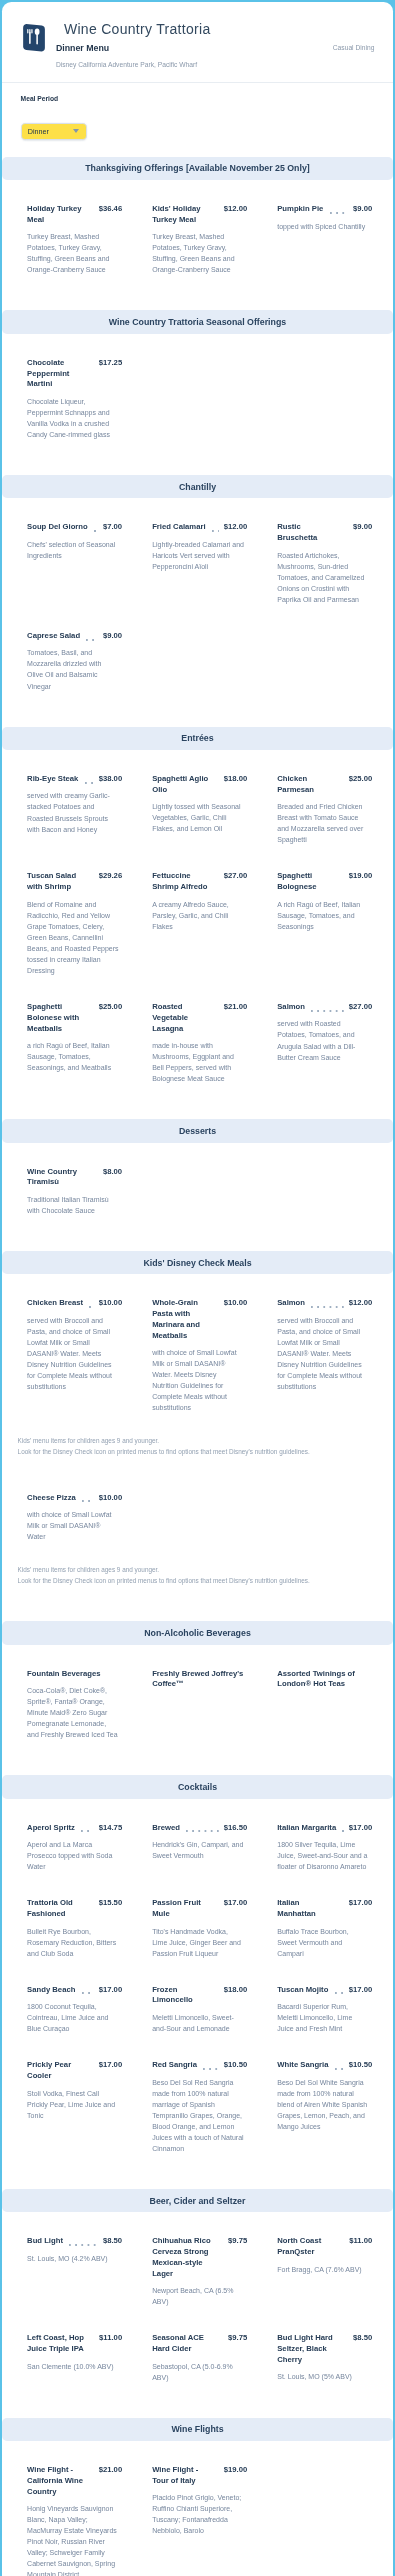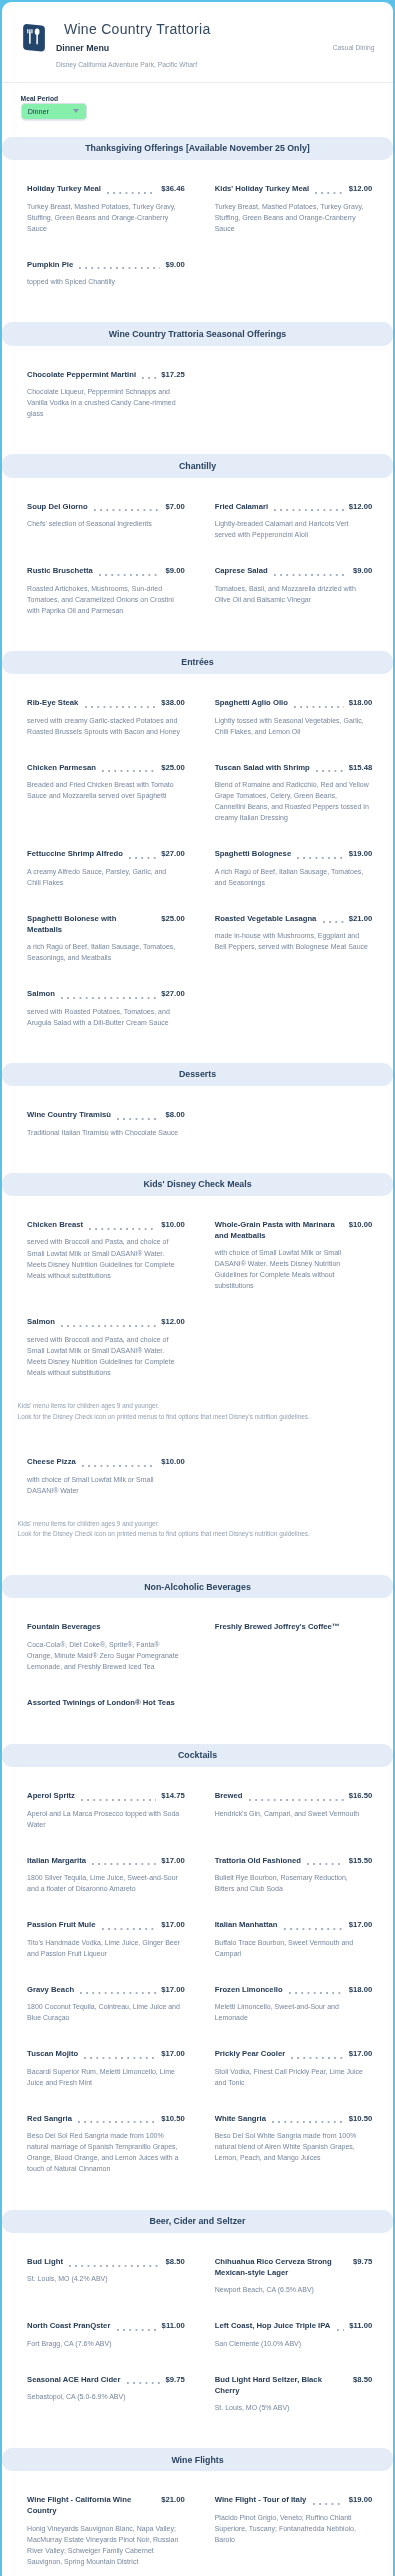--- a/index.html
+++ b/index.html
@@ -19,35 +19,35 @@
   .header-text { margin-left: 10.3px; flex: 1; }
   .title { font-size: 14px; color: #33495f; letter-spacing: 0.3px; font-weight: 400; margin-left: 8px; }
   .subtitle { font-size: 8.8px; font-weight: bold; color: #24374d; margin-top: 6.2px; }
   .location { font-size: 6.7px; color: #8b99ab; margin-top: 8.2px; }
   .dining-type { font-size: 6.7px; color: #8b99ab; margin-top: 23px; white-space: nowrap; }
   .header-divider { border-bottom: 0.5px solid #e8edf2; margin-top: 14.4px; }
   
   .controls { padding: 11.3px 18.5px 0; }
   .control-label { font-size: 6.7px; font-weight: bold; color: #24374d; }
   .select {
-    margin-top: 1px; width: 66px; height: 17.5px;
-    border: 0.5px solid #d9e0e8; border-radius: 4.6px; background: #86efac;
+    margin-top: 21px; width: 66px; height: 17.5px;
+    border: 0.5px solid #d9e0e8; border-radius: 4.6px; background: #fde047;
     box-shadow: 0 0.5px 1.5px rgba(40,70,110,.12);
     display: flex; align-items: center; justify-content: space-between;
     padding: 0 6.2px; cursor: pointer;
   }
   .select-value { font-size: 7.2px; color: #24374d; }
   .caret { width: 0; height: 0; border-left: 3.6px solid transparent; border-right: 3.6px solid transparent; border-top: 4.6px solid #8296ad; }
   
   .section { margin-top: 35px; }
   .section:first-of-type { margin-top: 16.5px; }
-  .section-band { background: #e4ecf7; border-radius: 10px; padding: 6.7px 10.3px; }
+  .section-band { background: #e4ecf7; border-radius: 5px; padding: 6.7px 10.3px; }
   .section-title { text-align: center; font-size: 8.8px; font-weight: bold; color: #2b4460; }
   .section-items {
-    display: grid; grid-template-columns: 1fr 1fr;
+    display: grid; grid-template-columns: 1fr 1fr 1fr;
     column-gap: 30px; row-gap: 26px;
     padding: 0 20.6px 0 25px; margin-top: 24px; align-items: start;
   }
   .item-head { display: flex; align-items: baseline; }
   .name { font-size: 7.7px; font-weight: bold; color: #263c55; line-height: 1.4; flex: 0 1 auto; }
   .leader {
     flex: 1 1 0; min-width: 0; height: 6.2px; margin: 0 5.2px 0 6.2px; align-self: flex-end;
     background-image: radial-gradient(circle at 1px 4.1px, #9fafc1 0.8px, transparent 0.9px);
     background-size: 6.2px 6.2px; background-repeat: repeat-x;
   }
@@ -199,21 +199,21 @@
               <span class="name">Chicken Parmesan</span>
               <span class="leader"></span>
               <span class="price">$25.00</span>
             </div>
             <div class="desc">Breaded and Fried Chicken Breast with Tomato Sauce and Mozzarella served over Spaghetti</div>
           </div>
           <div class="item">
             <div class="item-head">
               <span class="name">Tuscan Salad with Shrimp</span>
               <span class="leader"></span>
-              <span class="price">$15.48</span>
+              <span class="price">$29.26</span>
             </div>
             <div class="desc">Blend of Romaine and Radicchio, Red and Yellow Grape Tomatoes, Celery, Green Beans, Cannellini Beans, and Roasted Peppers tossed in creamy Italian Dressing</div>
           </div>
           <div class="item">
             <div class="item-head">
               <span class="name">Fettuccine Shrimp Alfredo</span>
               <span class="leader"></span>
               <span class="price">$27.00</span>
             </div>
             <div class="desc">A creamy Alfredo Sauce, Parsley, Garlic, and Chili Flakes</div>
@@ -389,21 +389,21 @@
           <div class="item">
             <div class="item-head">
               <span class="name">Italian Manhattan</span>
               <span class="leader"></span>
               <span class="price">$17.00</span>
             </div>
             <div class="desc">Buffalo Trace Bourbon, Sweet Vermouth and Campari</div>
           </div>
           <div class="item">
             <div class="item-head">
-              <span class="name">Gravy Beach</span>
+              <span class="name">Sandy Beach</span>
               <span class="leader"></span>
               <span class="price">$17.00</span>
             </div>
             <div class="desc">1800 Coconut Tequila, Cointreau, Lime Juice and Blue Curaçao</div>
           </div>
           <div class="item">
             <div class="item-head">
               <span class="name">Frozen Limoncello</span>
               <span class="leader"></span>
               <span class="price">$18.00</span>

